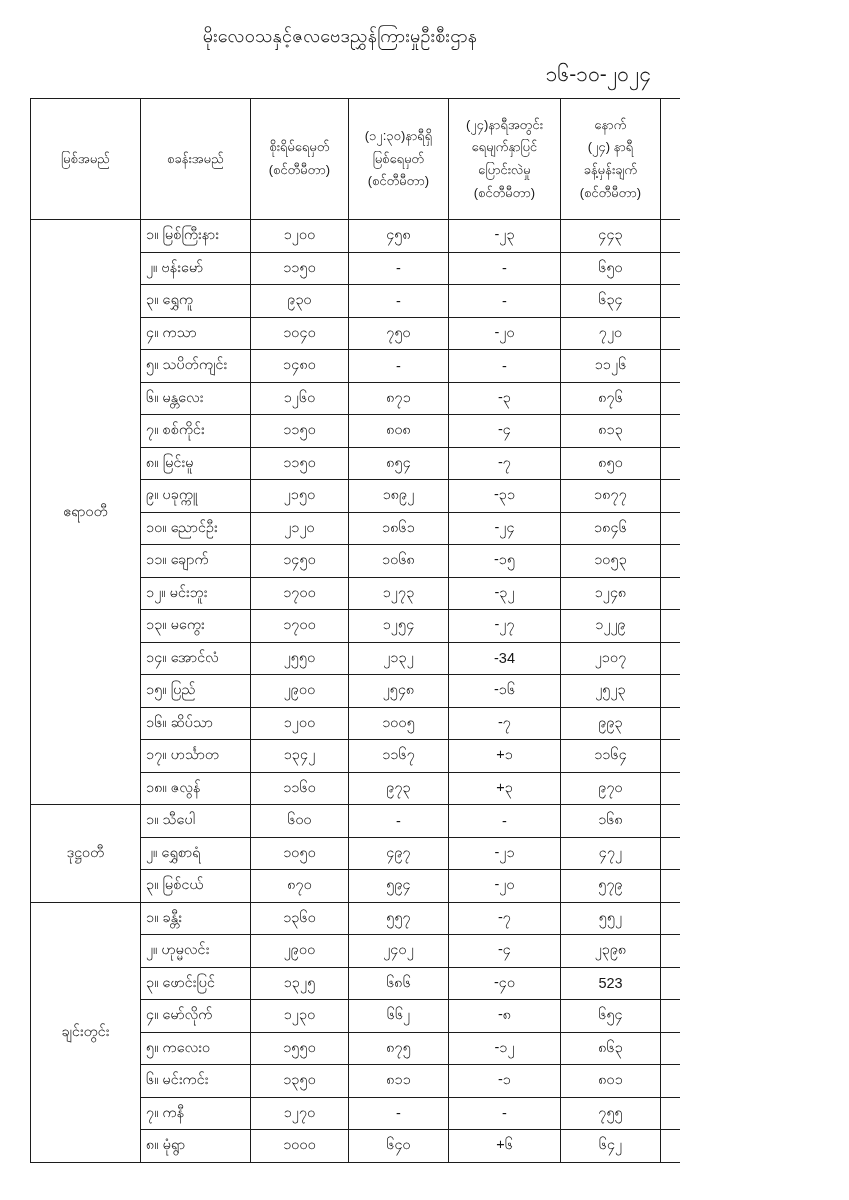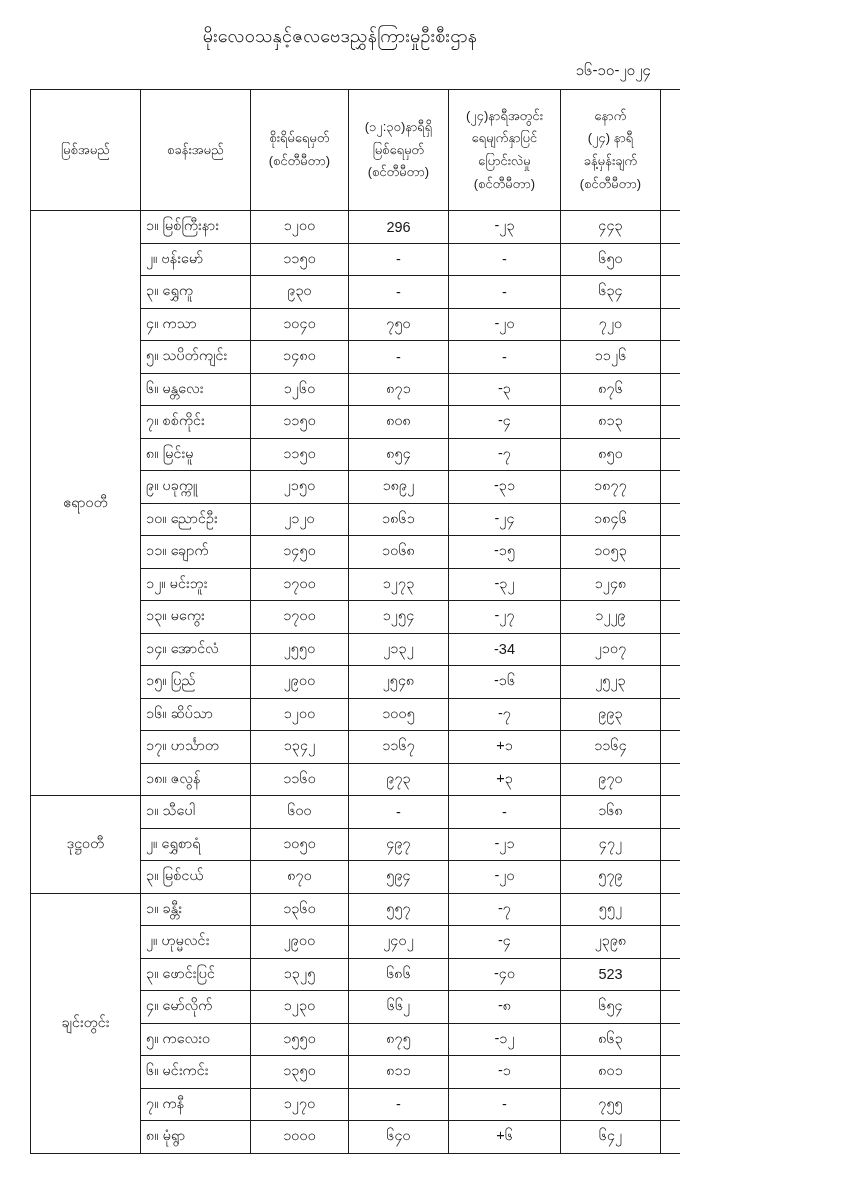--- a/index.html
+++ b/index.html
@@ -5,21 +5,21 @@
   html, body { margin:0; padding:0; }
   body {
     width:849px; height:1200px; background:#ffffff; color:#161616;
     font-family:"Liberation Sans","DejaVu Sans",sans-serif;
     -webkit-font-smoothing:antialiased;
   }
   .page { position:relative; width:680px; height:1200px; overflow:hidden; }
   .titles { text-align:center; padding-top:24px; }
   .title-line1 { font-size:18px; letter-spacing:0.2px; }
   .title-line2 { font-size:18px; margin-top:7px; }
-  .date-line { text-align:right; padding-right:29px; font-size:15px; margin-top:9px; }
+  .date-line { text-align:right; padding-right:29px; font-size:21px; margin-top:9px; }
   table.forecast {
     border-collapse:collapse; table-layout:fixed;
     margin:7px 0 0 30px; width:790px;
   }
   th, td { border:1.5px solid #1c1c1c; overflow:hidden; }
   th {
     font-weight:normal; font-size:13px; line-height:1.75;
     white-space:pre-line; text-align:center; vertical-align:middle;
     height:120px; padding:0 2px;
   }
@@ -74,21 +74,21 @@
 ခန့်မှန်းချက်
 (စင်တီမီတာ)</th>
         <th>မှတ်ချက်</th>
       </tr>
     </thead>
     <tbody id="table-body">
         <tr>
           <td rowspan="18" class="river-cell">ဧရာဝတီ</td>
           <td class="station">၁။ မြစ်ကြီးနား</td>
           <td class="num">၁၂၀၀</td>
-          <td class="num">296</td>
+          <td class="num">၄၅၈</td>
           <td class="num">-၂၃</td>
           <td class="num">၄၄၃</td>
           <td class="remark"></td>
         </tr>
         <tr>
           <td class="station">၂။ ဗန်းမော်</td>
           <td class="num">၁၁၅၀</td>
           <td class="num">-</td>
           <td class="num">-</td>
           <td class="num">၆၅၀</td>

